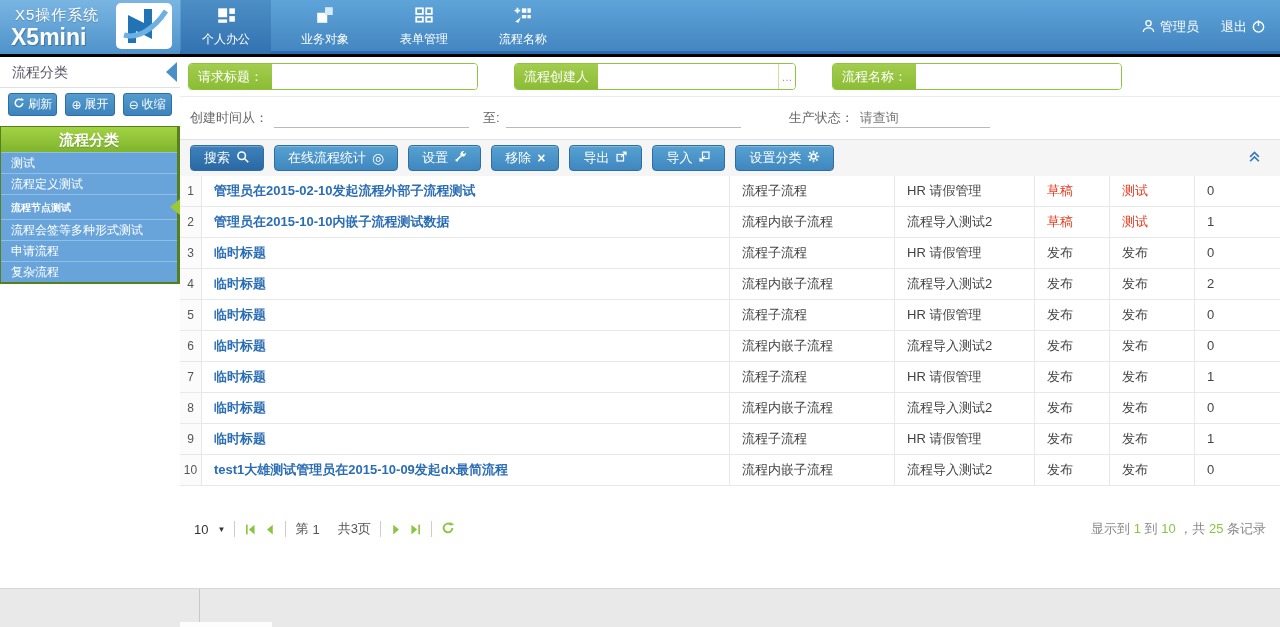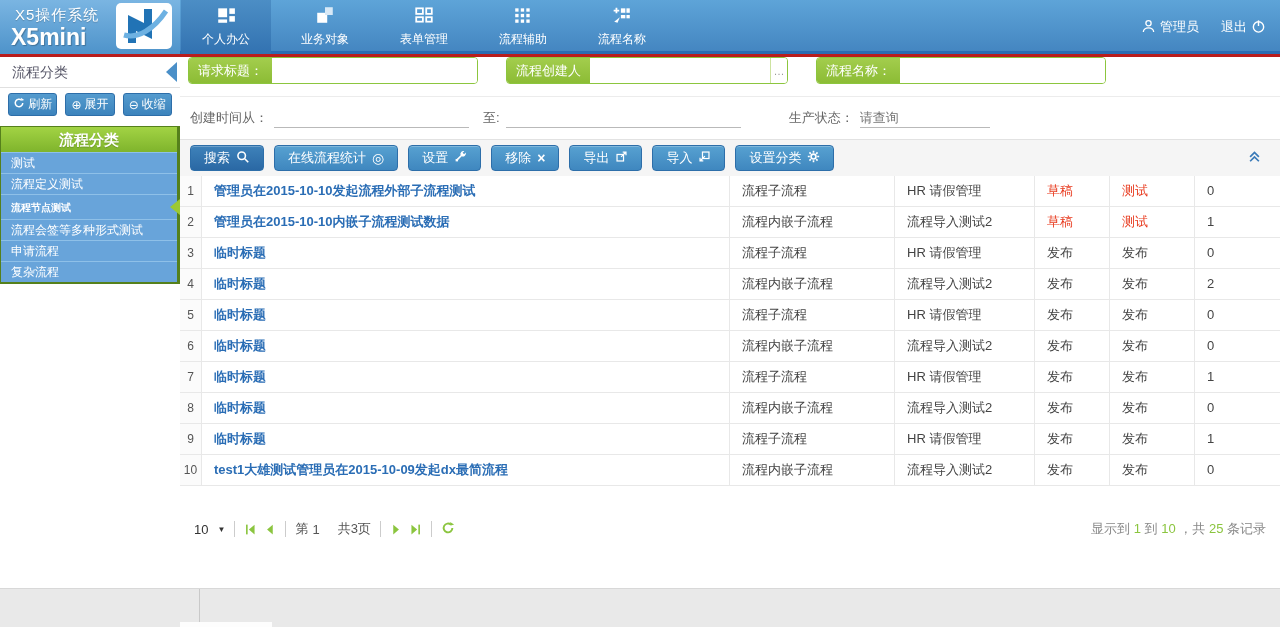--- a/index.html
+++ b/index.html
@@ -1,17 +1,17 @@
 <!DOCTYPE html>
 <html><head>
 <meta charset="utf-8">
 <style>
   * { margin:0; padding:0; box-sizing:border-box; }
   body { font-family:"Liberation Sans","DejaVu Sans",sans-serif; background:#fff; }
-  .app { position:relative; width:1280px; height:627px; overflow:hidden; background:#b91c1c; }
+  .app { position:relative; width:1280px; height:627px; overflow:hidden; background:#000000; }
 
   
   .top-header { position:absolute; left:0; top:0; width:1280px; height:54px;
     background:linear-gradient(180deg,#5ea4d8,#4486c1); border-bottom:3px solid #2a6cb2; }
   .logo-area { position:absolute; left:0; top:0; width:180px; height:54px;
     background:linear-gradient(180deg,#7ab5e2,#4e93ca); }
   .sys-title { position:absolute; left:15px; top:6px; font-size:15px; color:#fff; letter-spacing:1px; text-shadow:0 1px 1px rgba(0,0,0,.2); }
   .product  { position:absolute; left:11px; top:24px; font-size:23px; font-weight:bold; color:#fff; text-shadow:1px 1px 1px rgba(0,0,0,.25); }
   .logo-h { position:absolute; left:116px; top:3px; }
   .nav { position:absolute; left:181px; top:0; height:54px; display:flex;text-align:right; }
@@ -36,21 +36,21 @@
   .tree-header { height:25px; line-height:25px; text-align:center; color:#fff; font-weight:bold; font-size:15px;
     background:linear-gradient(180deg,#a2d344,#7fb42c); text-shadow:0 1px 1px rgba(0,0,0,.2); }
   .tree-item { height:21px; line-height:21px; padding-left:10px; color:#fff; font-size:12px;
     background:#68a4da; border-top:1px solid #8ec0e8; position:relative; cursor:pointer; white-space:nowrap; }
   .tree-item.selected { font-size:10px; font-weight:bold; height:25px; line-height:25px; }
   .sel-arrow { position:absolute; right:-3px; top:50%; margin-top:-8px; width:0; height:0;
     border-top:8px solid transparent; border-bottom:8px solid transparent; border-right:10px solid #9cc832; }
 
   
   .main { position:absolute; left:180px; top:57px; width:1100px; height:531px; background:#fff; }
-  .frow1 { height:39px; display:flex; padding-left:8px; gap:28px; }
+  .frow1 { height:39px; display:flex; align-items:center; padding-left:8px; gap:36px; }
   .fgroup { display:flex; align-items:stretch; height:27px; border:1px solid #8cc63e; border-radius:4px; overflow:hidden; background:#fff; }
   .flabel { background:linear-gradient(180deg,#a3cd4d,#8cbc35); color:#fff; font-size:13px; padding:0 9px; display:flex; align-items:center; white-space:nowrap; }
   .finput { border:none; outline:none; width:205px; padding:0 6px; font-size:13px; }
   .finput.mid { width:180px; }
   .fpicker { width:17px; border-left:1px solid #cde3a0; color:#999; font-size:11px; display:flex; align-items:center; justify-content:center; cursor:pointer; background:#fff; }
   .frow2 { height:43px; display:flex; align-items:center; padding-left:10px; font-size:13px; color:#666; border-top:1px solid #ececec; }
   .frow2 .lbl { white-space:nowrap; }
   .uinput { border:none; border-bottom:1px solid #b9b9b9; height:20px; margin-left:6px; font-size:13px; color:#777; outline:none; background:transparent; }
   .w1 { width:195px; } .w2 { width:235px; margin-right:0; } .w3 { width:130px; }
   .gap { margin-left:48px; }
@@ -135,36 +135,20 @@
               <rect x="2" y="2" width="6" height="5"></rect>
               <rect x="11" y="2" width="5" height="5"></rect>
               <rect x="2" y="10" width="6" height="4"></rect>
               <rect x="11" y="10" width="5" height="4"></rect>
             </svg>
         </span>
         <span>表单管理</span>
       </div>
       <div class="nav-tab">
         <span>
-          <svg width="20" height="18" viewBox="0 0 18 16" fill="#fff">
-              <rect x="2" y="2" width="3" height="3"></rect>
-              <rect x="7" y="2" width="3" height="3"></rect>
-              <rect x="12" y="2" width="3" height="3"></rect>
-              <rect x="2" y="7" width="3" height="3"></rect>
-              <rect x="7" y="7" width="3" height="3"></rect>
-              <rect x="12" y="7" width="3" height="3"></rect>
-              <rect x="2" y="12" width="3" height="3"></rect>
-              <rect x="7" y="12" width="3" height="3"></rect>
-              <rect x="12" y="12" width="3" height="3"></rect>
-            </svg>
-        </span>
-        <span>流程辅助</span>
-      </div>
-      <div class="nav-tab">
-        <span>
           <svg width="20" height="18" viewBox="0 0 18 16">
               <rect x="8" y="2" width="4" height="4" fill="#fff"></rect>
               <rect x="13" y="2" width="3" height="4" fill="#fff"></rect>
               <rect x="8" y="8" width="4" height="3" fill="#fff"></rect>
               <rect x="13" y="8" width="3" height="3" fill="#fff"></rect>
               <path d="M1.5 4h5M4 1.5v5" stroke="#fff" stroke-width="1.6"></path>
               <path d="M2 14l5-4-2 5z" fill="#fff"></path>
             </svg>
         </span>
         <span>流程名称</span>
@@ -315,21 +299,21 @@
         <svg width="15" height="14" viewBox="0 0 16 16" fill="none" stroke="#3a7ab8" stroke-width="2">
             <path d="M3 9l5-5 5 5M3 14l5-5 5 5"></path>
           </svg>
       </span>
     </div>
 
     <div class="grid">
 
       <div class="grow">
         <div class="c-num">1</div>
-        <div class="c-name">管理员在2015-10-10发起流程外部子流程测试</div>
+        <div class="c-name">管理员在2015-02-10发起流程外部子流程测试</div>
         <div class="c-key">流程子流程</div>
         <div class="c-desc">HR 请假管理</div>
         <div class="c-status red">草稿</div>
         <div class="c-prod red">测试</div>
         <div class="c-ver">0</div>
       </div>
       <div class="grow">
         <div class="c-num">2</div>
         <div class="c-name">管理员在2015-10-10内嵌子流程测试数据</div>
         <div class="c-key">流程内嵌子流程</div>

